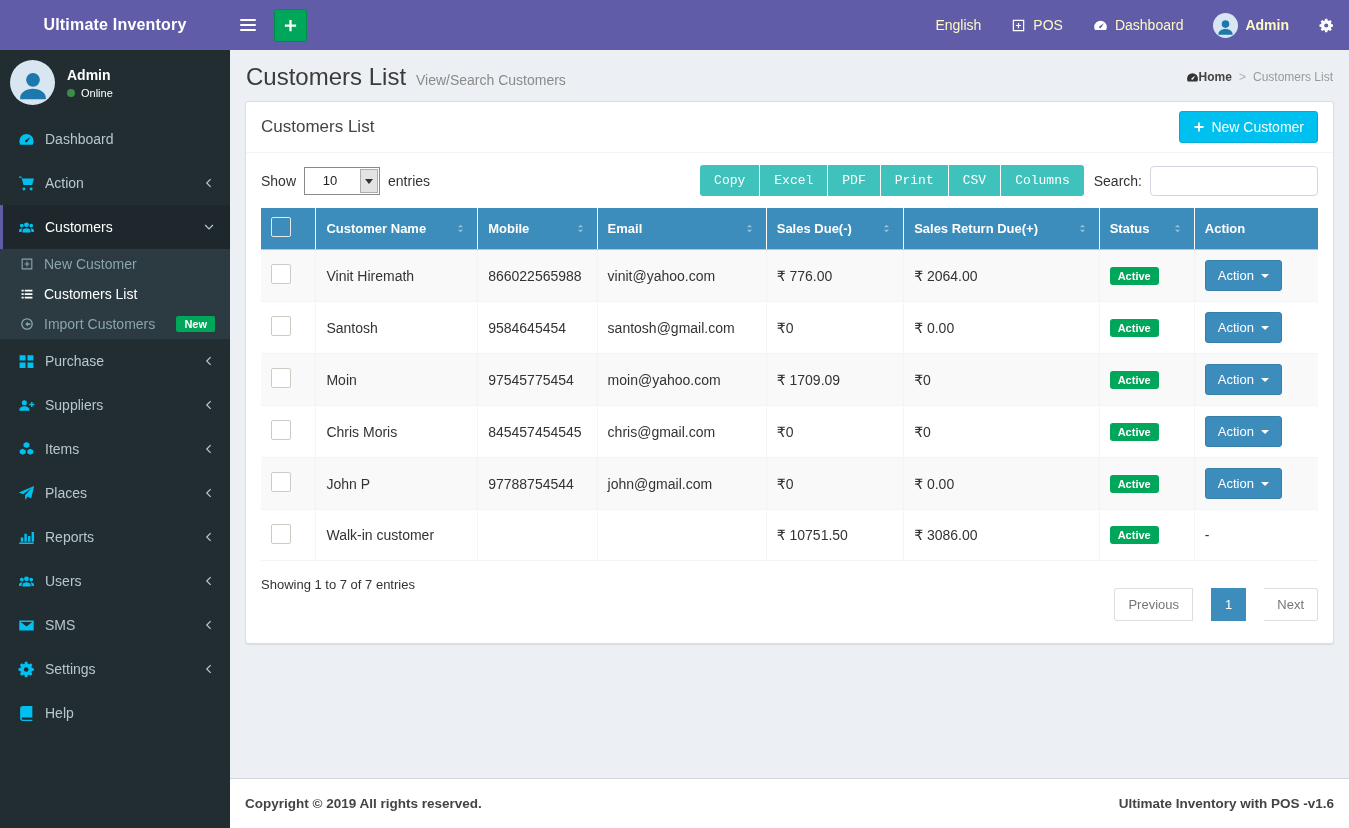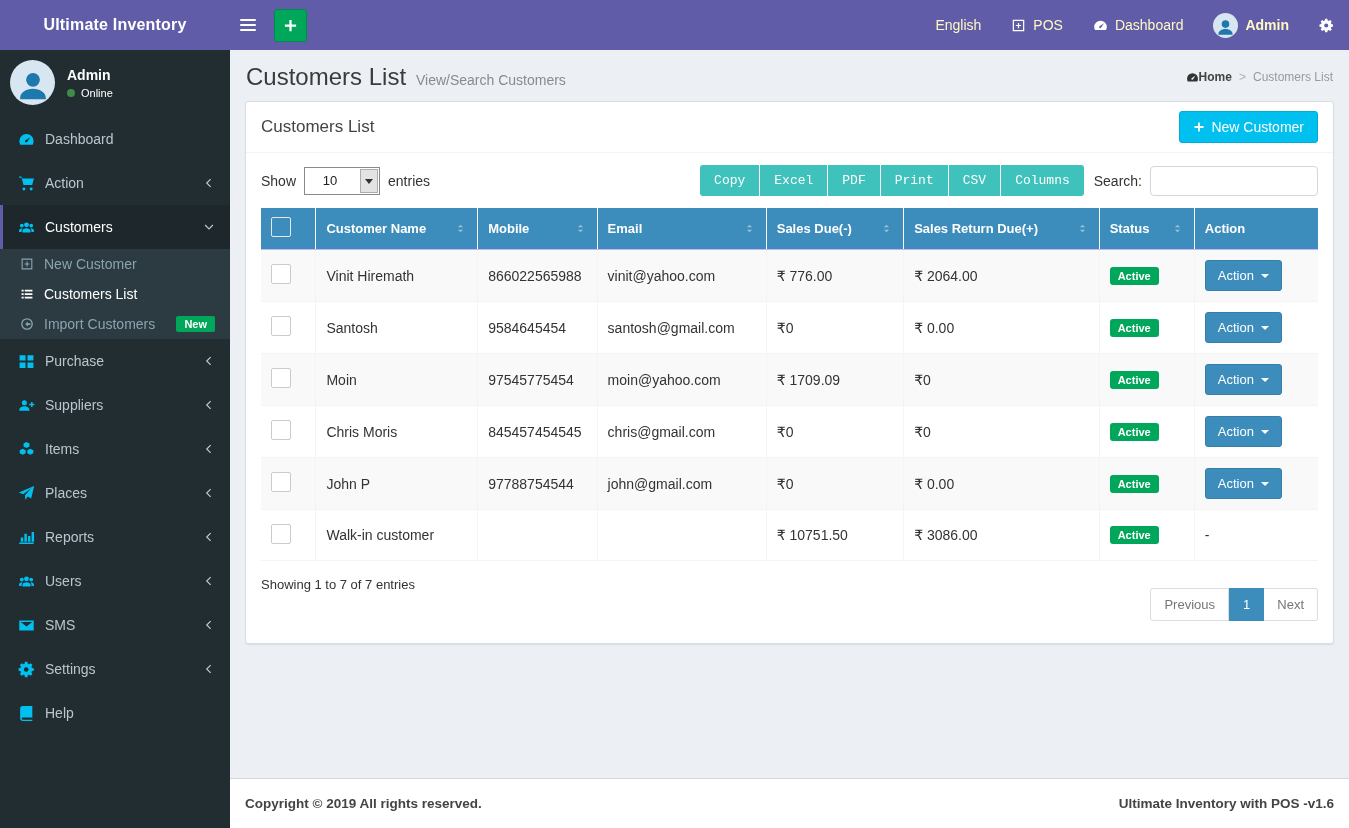--- a/index.html
+++ b/index.html
@@ -110,21 +110,21 @@
   table.dt tbody tr:nth-child(odd) { background:#f9f9f9; }
   table.dt tbody tr:nth-child(even) { background:#fff; }
   .badge-active { display:inline-block; background:#00a65a; color:#fff; font-size:11px; font-weight:bold;
         padding:3px 8px; border-radius:3px; }
   .btn-action { background:#3c8dbc; border:1px solid #367fa9; color:#fff; font-size:13px; font-family:inherit;
         padding:7px 12px; border-radius:3px; cursor:pointer; display:inline-flex; align-items:center; gap:7px; }
   .caret { display:inline-block; border:4px solid transparent; border-top:4px solid #fff; margin-top:4px; }
 
   .table-footer { display:flex; align-items:flex-start; justify-content:space-between; margin-top:13px; }
   .dt-info { font-size:13px; color:#333; padding-top:3px; }
-  .paginate { display:flex; margin-top:14px; }
+  .paginate { display:flex; margin-top:14px;gap:18px; }
   .page-btn { border:1px solid #ddd; background:#fff; color:#767676; font-size:13px; font-family:inherit;
         padding:8px 13px; cursor:pointer; }
   .page-btn.prev { border-radius:3px 0 0 3px; }
   .page-btn.next { border-radius:0 3px 3px 0; border-left:none; }
   .page-btn.current { background:#3c8dbc; border-color:#3c8dbc; color:#fff; }
 
   
   .main-footer { flex:0 0 50px; background:#fff; border-top:1px solid #d2d6de; display:flex; align-items:center;
         justify-content:space-between; padding:0 15px; font-size:13.5px; color:#444; font-weight:bold; }
 </style>

